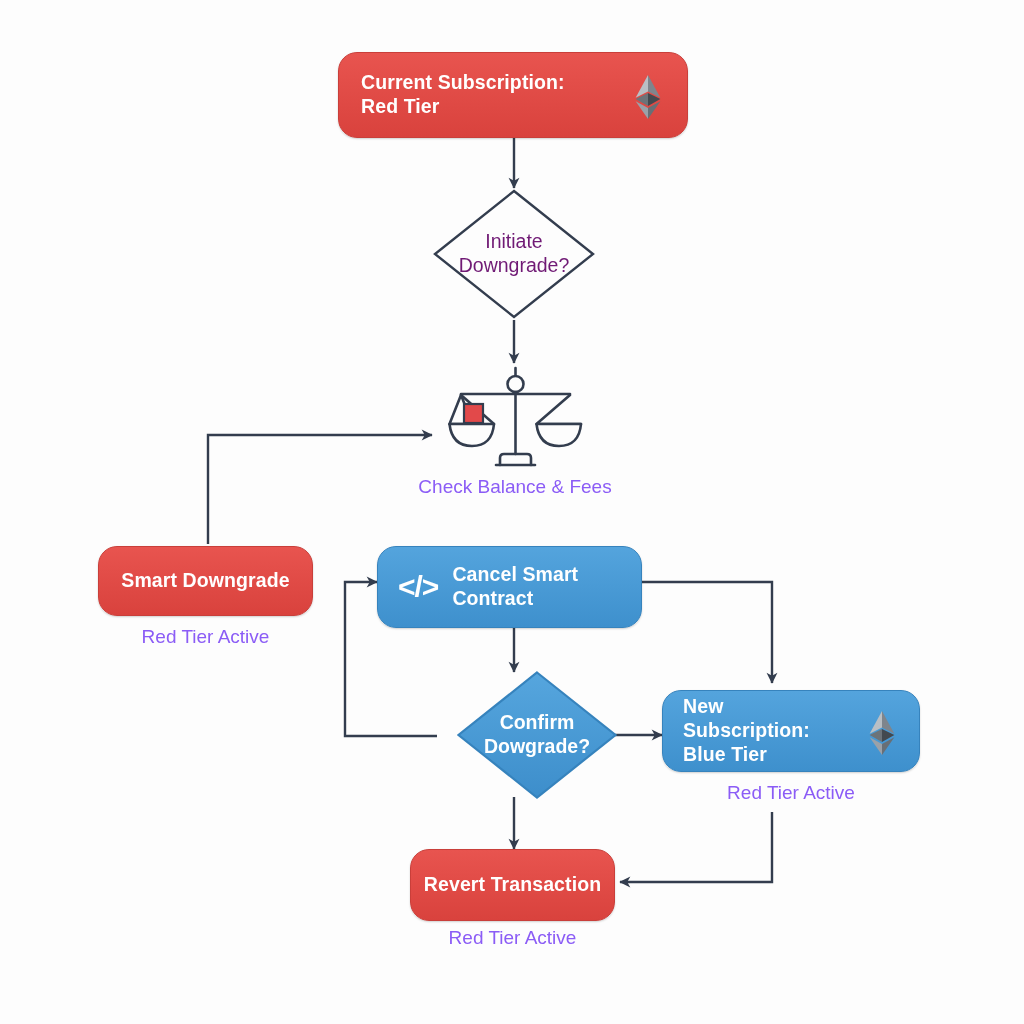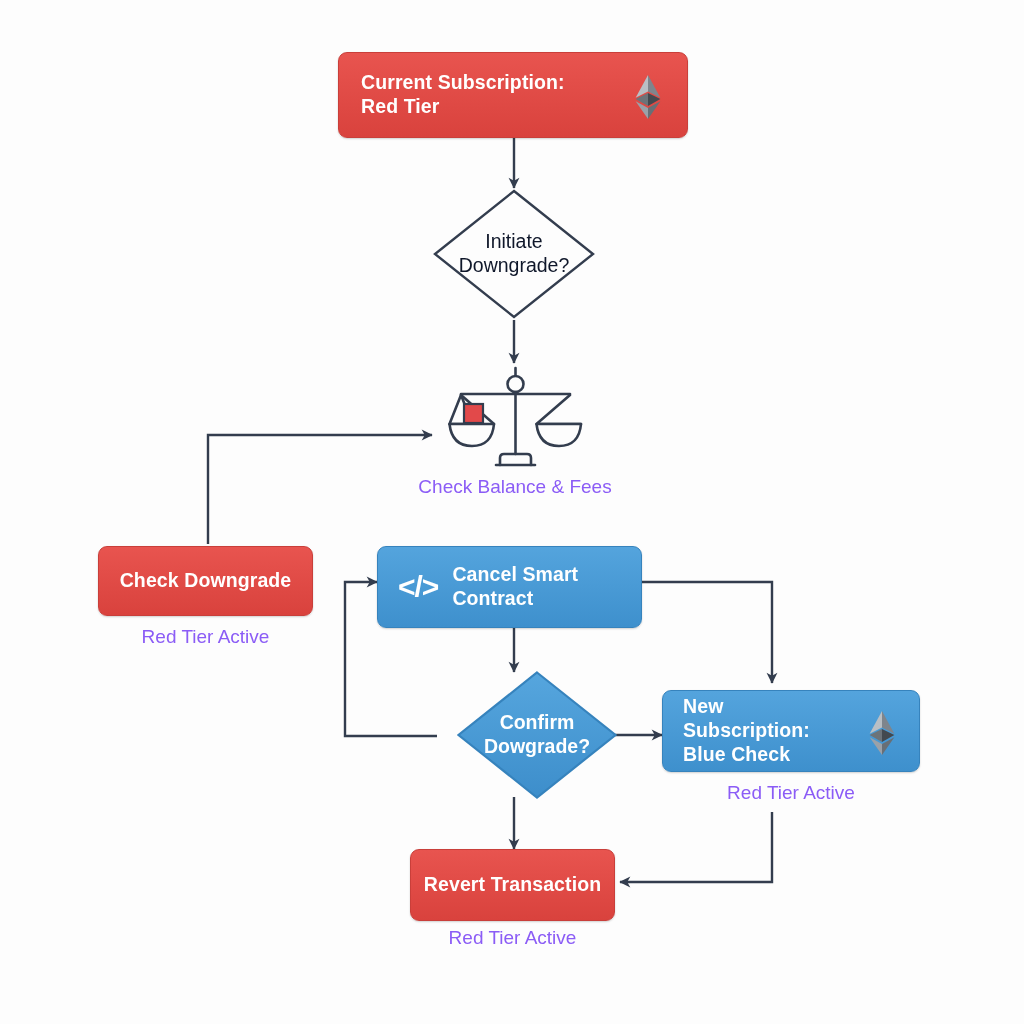--- a/index.html
+++ b/index.html
@@ -23,21 +23,21 @@
   #edges {
     position: absolute;
     left: 0; top: 0;
     width: 1024px; height: 1024px;
     pointer-events: none;
   }
 
   
   .node {
     position: absolute;
-    border-radius: 9px;
+    border-radius: 19px;
     display: flex;
     align-items: center;
     color: #ffffff;
     font-weight: bold;
     letter-spacing: .1px;
   }
 
   .node.red {
     background: linear-gradient(180deg, #e8544f 0%, #d9423d 100%);
     border: 1px solid #c93f3a;
@@ -82,21 +82,21 @@
     left: 0; top: 0;
     width: 100%; height: 100%;
   }
   .diamond .dtext {
     position: relative;
     z-index: 2;
     line-height: 1.22;
     white-space: pre-line;
   }
   .diamond.outline .dtext {
-    color: #0f172a;
+    color: #701a75;
     font-weight: normal;
   }
   .diamond.filled .dtext {
     color: #ffffff;
     font-weight: bold;
   }
 
   
   .caption {
     position: absolute;
@@ -191,21 +191,21 @@
       <path d="M122 29 L88.5 58 L133 58"></path>
 
       <path d="M88.5 58 L133 58 Q131 80 111 80 Q91 80 88.5 58 Z" fill="#fdfdfd"></path>
     </g>
 
     <rect x="16" y="38" width="19" height="19" fill="#e2494a" stroke="#333d4e" stroke-width="2.2"></rect>
   </svg>
   <div class="caption" style="left:380px; top:476px; width:270px; font-size:19px;">Check Balance &amp; Fees</div>
 
   <div class="node red" style="left:98px; top:546px; width:215px; height:70px; justify-content:center; font-size:19.5px;">
-    <span class="label">Check Downgrade</span>
+    <span class="label">Smart Downgrade</span>
   </div>
   <div class="caption" style="left:98px; top:626px; width:215px; font-size:19px;">Red Tier Active</div>
 
   <div class="node blue" style="left:377px; top:546px; width:265px; height:82px; padding-left:20px; font-size:19.5px;">
     <span class="codeglyph" style="font-size:30px; margin-right:14px;">&lt;/&gt;</span>
     <span class="label">Cancel Smart
 Contract</span>
   </div>
 
   <div class="diamond filled" style="left:456px; top:670px; width:162px; height:130px; font-size:19.5px;">
@@ -217,21 +217,21 @@
         </linearGradient>
       </defs>
       <path d="M81 2.5 L159.5 65 L81 127.5 L2.5 65 Z" fill="url(#bluegrad)" stroke="#3683bd" stroke-width="2.2"></path>
     </svg>
     <span class="dtext">Confirm
 Dowgrade?</span>
   </div>
 
   <div class="node blue" style="left:662px; top:690px; width:258px; height:82px; padding-left:20px; padding-right:68px; font-size:19.5px;">
     <span class="label">New Subscription:
-Blue Check</span>
+Blue Tier</span>
     <svg class="eth" style="right:18px; top:20px; width:38px; height:44px;" viewBox="0 0 40 64">
       <path d="M20 0 L20 24 L38 33 Z" fill="#7e858d"></path>
       <path d="M20 0 L2 33 L20 24 Z" fill="#b9bfc5"></path>
       <path d="M20 26 L38 35 L20 45 Z" fill="#43494f"></path>
       <path d="M20 26 L2 35 L20 45 Z" fill="#6c7379"></path>
       <path d="M20 48 L38 38 L20 64 Z" fill="#686f76"></path>
       <path d="M20 48 L2 38 L20 64 Z" fill="#9aa1a9"></path>
     </svg>
   </div>
   <div class="caption" style="left:662px; top:782px; width:258px; font-size:19px;">Red Tier Active</div>

